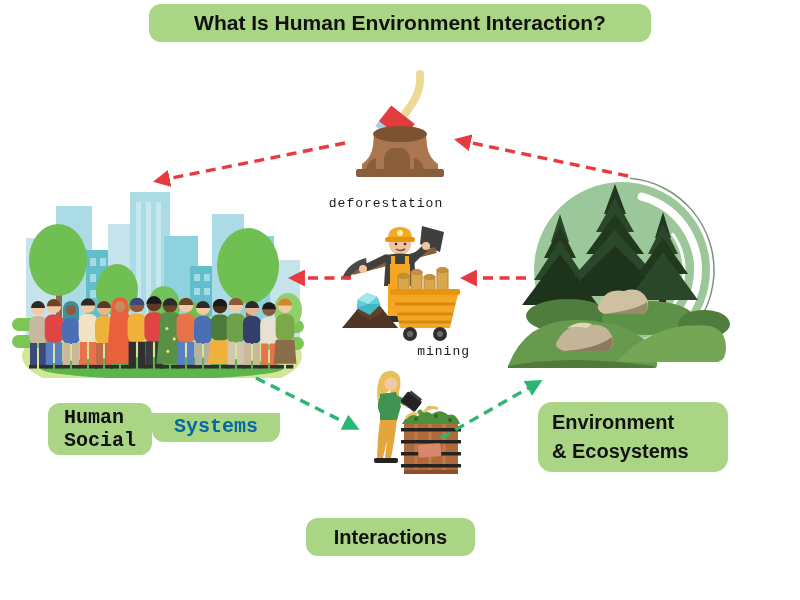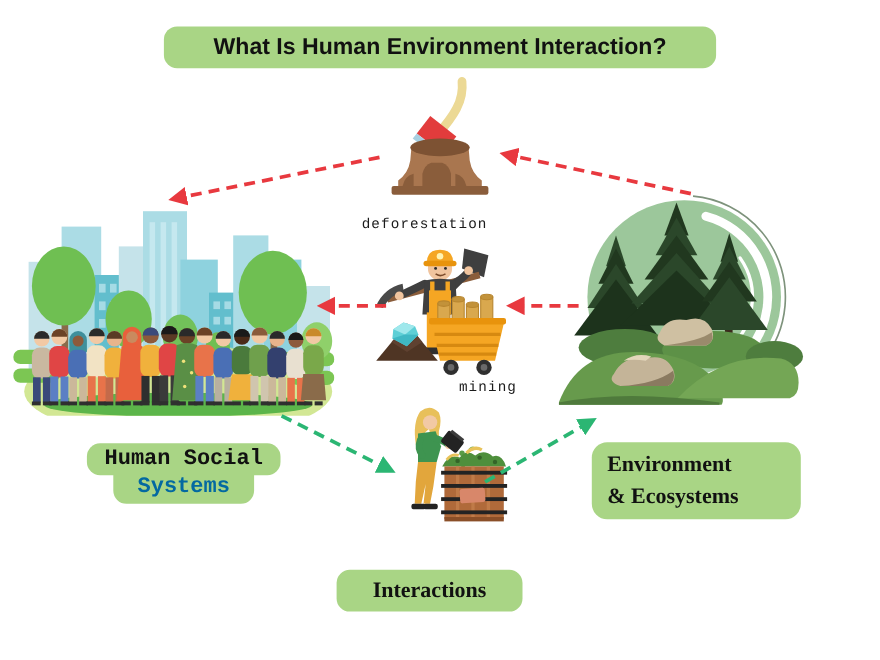--- a/index.html
+++ b/index.html
@@ -1,28 +1,28 @@
 <!DOCTYPE html>
 <html><head>
 <meta charset="utf-8">
 <style>
   html,body{margin:0;padding:0;background:#ffffff;}
   .stage{position:relative;width:800px;height:600px;background:#ffffff;overflow:hidden;
          font-family:"Liberation Sans",sans-serif;}
   .abs{position:absolute;}
-  .title-pill{left:149px;top:24px;width:502px;height:38px;background:#a9d585;border-radius:12px;
+  .title-pill{left:149px;top:4px;width:502px;height:38px;background:#a9d585;border-radius:12px;
               display:flex;align-items:center;justify-content:center;
               font-family:"Liberation Sans",sans-serif;font-weight:bold;font-size:21px;color:#111;}
   .caption{font-family:"Liberation Mono",monospace;font-size:13px;letter-spacing:1px;color:#1a1a1a;
            text-align:center;width:140px;}
   .cap-deforestation{left:316px;top:196px;}
   .cap-mining{left:330px;top:344px;text-align:right;}
   .cap-composting{left:330px;top:489px;}
-  .pill{background:#a9d585;color:#111;font-family:Liberation Serif, serif;font-weight:bold;}
-  .human-pill{left:62px;top:403px;width:210px;display:flex;flex-direction:column;align-items:center;}
+  .pill{background:#a9d585;color:#111;font-family:Liberation Sans, sans-serif;font-weight:bold;}
+  .human-pill{left:48px;top:403px;width:210px;display:flex;flex-direction:row;align-items:center;}
   .human-pill .line1{background:#a9d585;border-radius:12px;padding:3px 16px;font-size:20px;
                      font-family:"Liberation Mono",monospace;font-weight:bold;color:#111;}
   .human-pill .line2{background:#a9d585;border-radius:0 0 12px 12px;padding:2px 22px 4px 22px;font-size:20px;
                      font-family:"Liberation Mono",monospace;font-weight:bold;color:#0369a1;margin-top:-3px;}
   .env-pill{left:538px;top:402px;width:162px;border-radius:14px;padding:6px 14px;
             font-size:20px;line-height:29px;text-align:left;}
   .interactions-pill{left:306px;top:518px;width:161px;height:30px;border-radius:12px;padding:4px 4px;
             font-size:20px;display:flex;align-items:center;justify-content:center;}
   svg{display:block;}
   #arrows-layer{left:0;top:0;pointer-events:none;z-index:50;}

